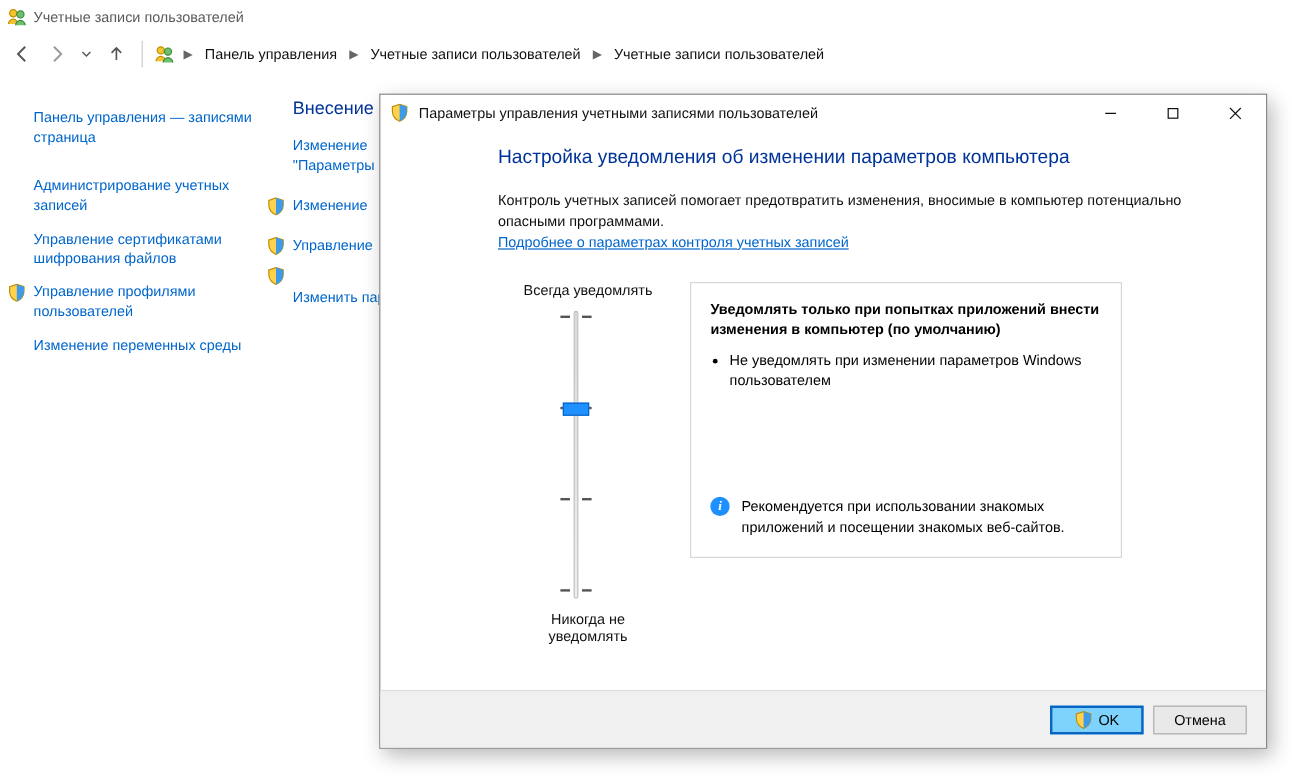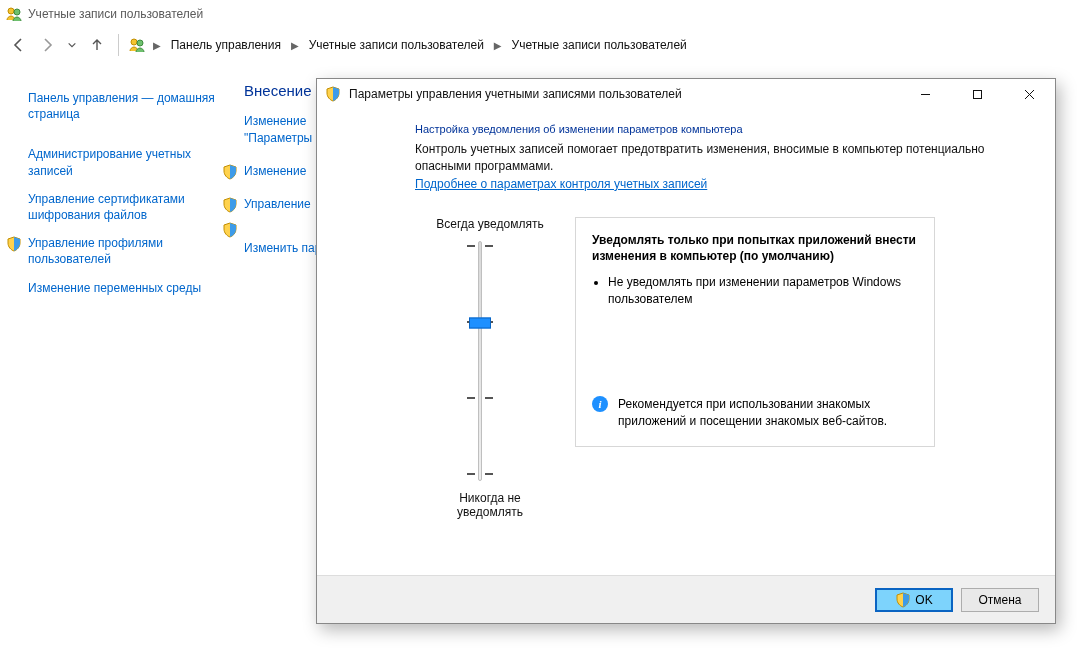--- a/index.html
+++ b/index.html
@@ -113,22 +113,22 @@
     color:#111;
   }
   .winbtn svg { width:11px; height:11px; }
   .dlg-body {
     flex:1;
     padding: 14px 28px 6px 98px;
     position:relative;
   }
   .dlg-heading {
     color:#003399;
-    font-size:11px;
-    margin-bottom:6px;
+    font-size:16px;
+    margin-bottom:18px;
   }
   .dlg-para {
     color:#111;
     line-height:1.4;
     margin-bottom:2px;
   }
   .dlg-link {
     color:#0066cc;
     text-decoration:underline;
     cursor:pointer;
@@ -303,21 +303,21 @@
     <span class="bc-item">Панель управления</span>
     <span class="bc-chev">▶</span>
     <span class="bc-item">Учетные записи пользователей</span>
     <span class="bc-chev">▶</span>
     <span class="bc-item">Учетные записи пользователей</span>
   </div>
 </div>
 
 <div class="main">
   <div class="sidebar">
-    <div class="side-link">Панель управления — домашняя страница</div>
+    <div class="side-link">Панель управления — записями страница</div>
     <div class="spacer12"></div>
     <div class="side-link">Администрирование учетных записей</div>
     <div class="side-link">Управление сертификатами шифрования файлов</div>
     <div class="side-link with-shield">
       <span class="shield-small side-shield-abs">
         <svg viewBox="0 0 16 16">
             <path d="M8 1l6 2v4c0 4-3 7-6 8-3-1-6-4-6-8V3z" fill="#ffd24d" stroke="#c28e00"></path>
             <path d="M8 1v14c3-1 6-4 6-8V3z" fill="#3d9be9"></path>
           </svg>
       </span>

